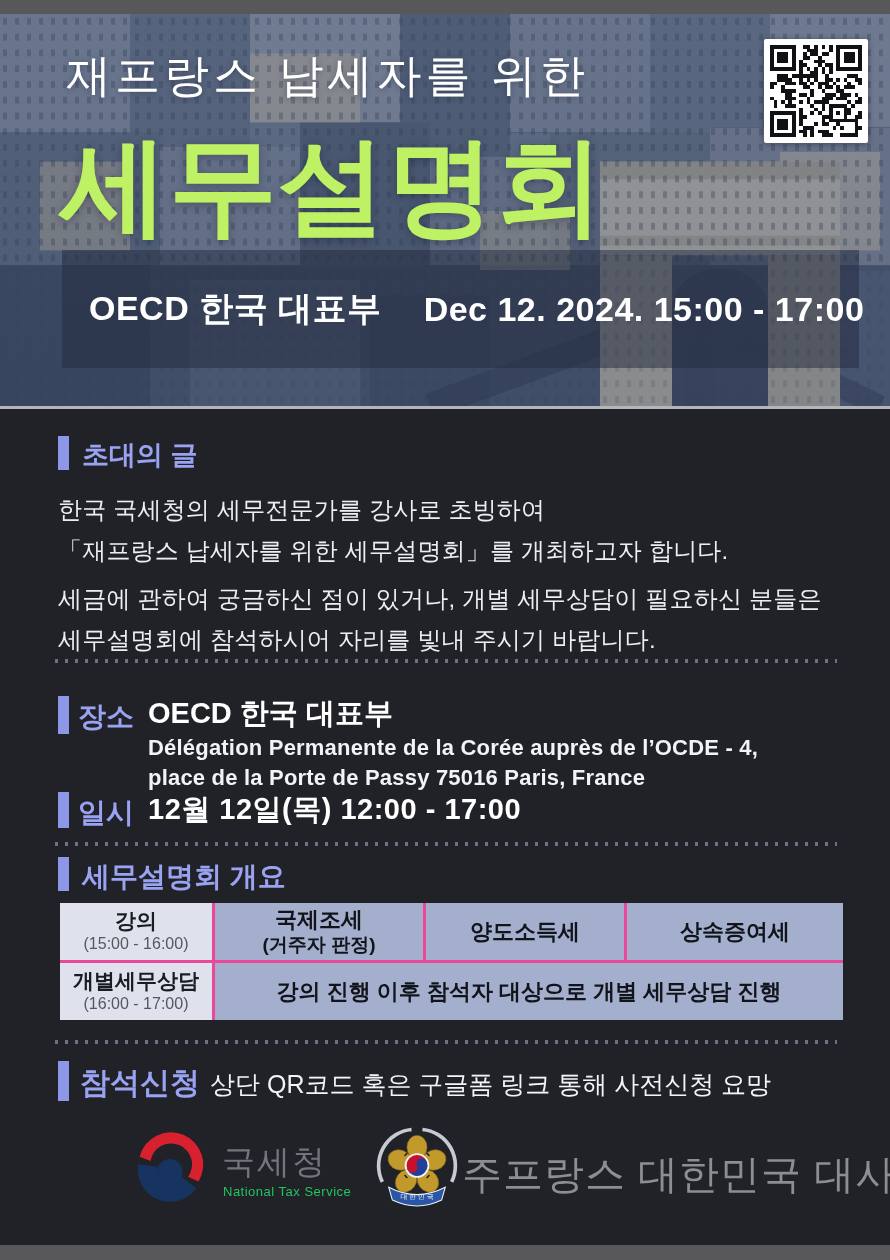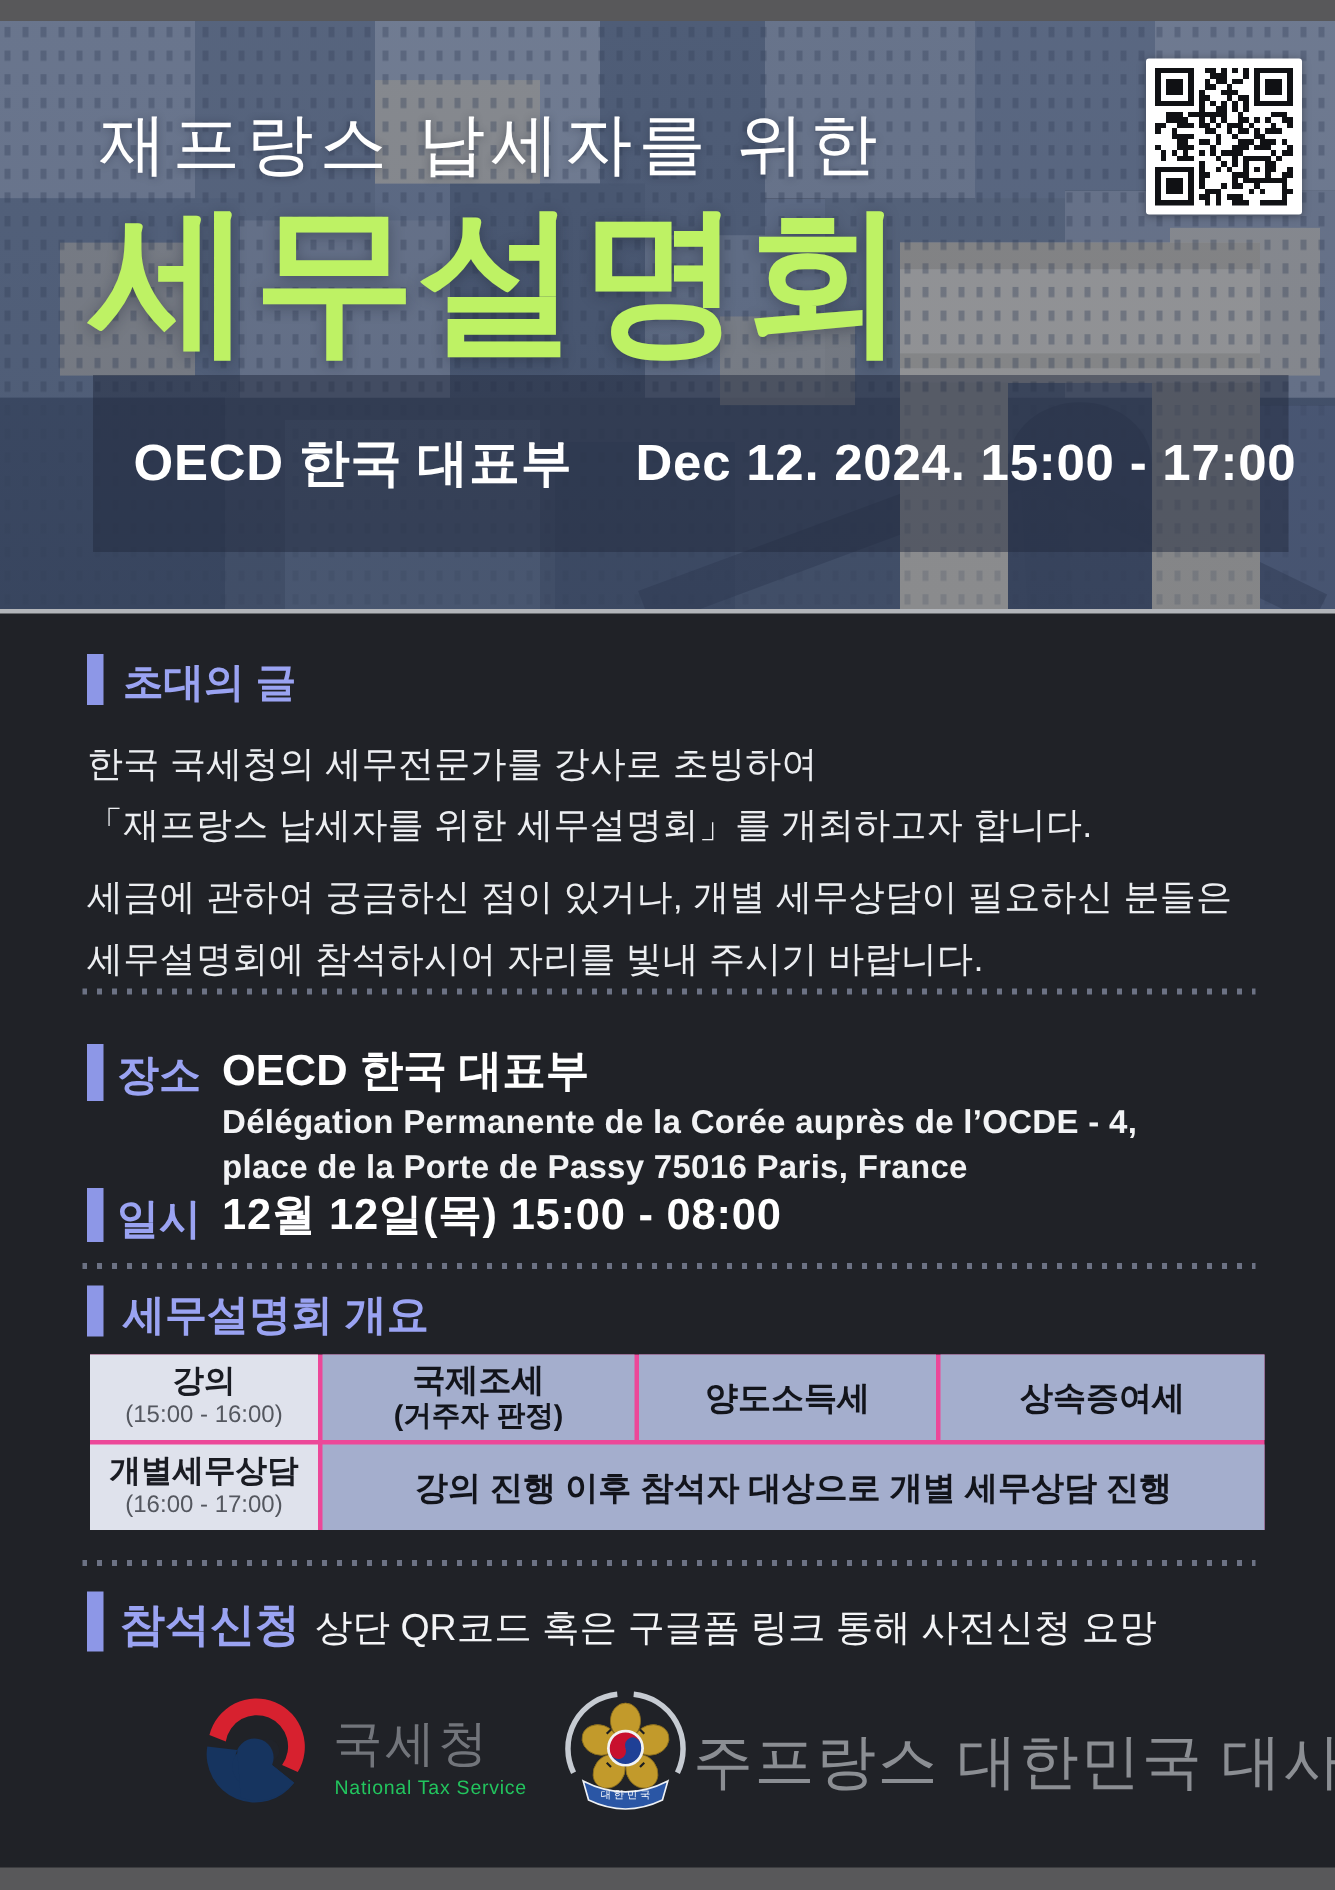--- a/index.html
+++ b/index.html
@@ -10,21 +10,21 @@
 
   
   .bar-top{left:0;top:0;width:890px;height:14px;background:#58585a;}
   .bar-bottom{left:0;top:1245px;width:890px;height:15px;background:#58585a;}
 
   
   .hero{left:0;top:14px;width:890px;height:395px;overflow:hidden;border-bottom:3px solid #b2b5ba;}
   .hero svg.city{position:absolute;left:0;top:0;width:100%;height:100%;}
   .hero-overlay{position:absolute;left:0;top:0;width:100%;height:100%;
      background:linear-gradient(rgba(62,74,100,.46),rgba(50,61,86,.44));}
-  .hero-subtitle{position:absolute;left:66px;top:52px;color:#ffffff;font-size:45px;font-weight:400;
+  .hero-subtitle{position:absolute;left:66px;top:32px;color:#ffffff;font-size:45px;font-weight:400;
      letter-spacing:4px;text-shadow:0 1px 6px rgba(20,26,40,.35);white-space:nowrap;}
   .hero-title{position:absolute;left:60px;top:100px;color:#bef264;font-size:108px;font-weight:900;
      letter-spacing:1px;text-shadow:0 2px 10px rgba(20,26,40,.35);white-space:nowrap;}
   .qr{position:absolute;left:764px;top:25px;width:104px;height:104px;background:#ffffff;
      border-radius:2px;box-shadow:0 1px 6px rgba(0,0,0,.35);padding:6px;}
   .qr svg{width:100%;height:100%;display:block;}
   .hero-band{position:absolute;left:62px;top:236px;width:797px;height:118px;
      background:rgba(34,42,62,.50);display:flex;align-items:center;padding-left:27px;}
   .band-text{color:#ffffff;font-size:34px;font-weight:700;white-space:nowrap;letter-spacing:.5px;}
   .band-sep{display:inline-block;width:4px;height:42px;background:#ffffff;margin:0 20px 0 22px;
@@ -470,21 +470,21 @@
   <div class="accent-bar" style="left:58px;top:696px;height:38px;"></div>
   <div class="h-label" style="left:78px;top:698px;font-size:28px;">장소</div>
   <div class="detail-name" style="left:148px;top:694px;font-size:29px;">OECD  한국 대표부</div>
   <div class="detail-addr" style="left:148px;top:733px;">
     <div>Délégation Permanente de la Corée auprès de l’OCDE - 4,</div>
     <div>place de la Porte de Passy 75016 Paris, France</div>
   </div>
 
   <div class="accent-bar" style="left:58px;top:792px;height:36px;"></div>
   <div class="h-label" style="left:78px;top:794px;font-size:28px;">일시</div>
-  <div class="detail-name" style="left:148px;top:790px;font-size:29px;letter-spacing:.5px;">12월 12일(목) 15:00 - 08:00</div>
+  <div class="detail-name" style="left:148px;top:790px;font-size:29px;letter-spacing:.5px;">12월 12일(목) 12:00 - 17:00</div>
 
   <div class="dotted" style="top:842px;"></div>
 
   <div class="accent-bar" style="left:58px;top:857px;height:34px;"></div>
   <div class="h-label" style="left:82px;top:858px;font-size:28px;">세무설명회 개요</div>
 
   <div class="ov-table">
     <div class="cell light">
       <div class="t-main">강의</div>
       <div class="t-sub">(15:00 - 16:00)</div>

